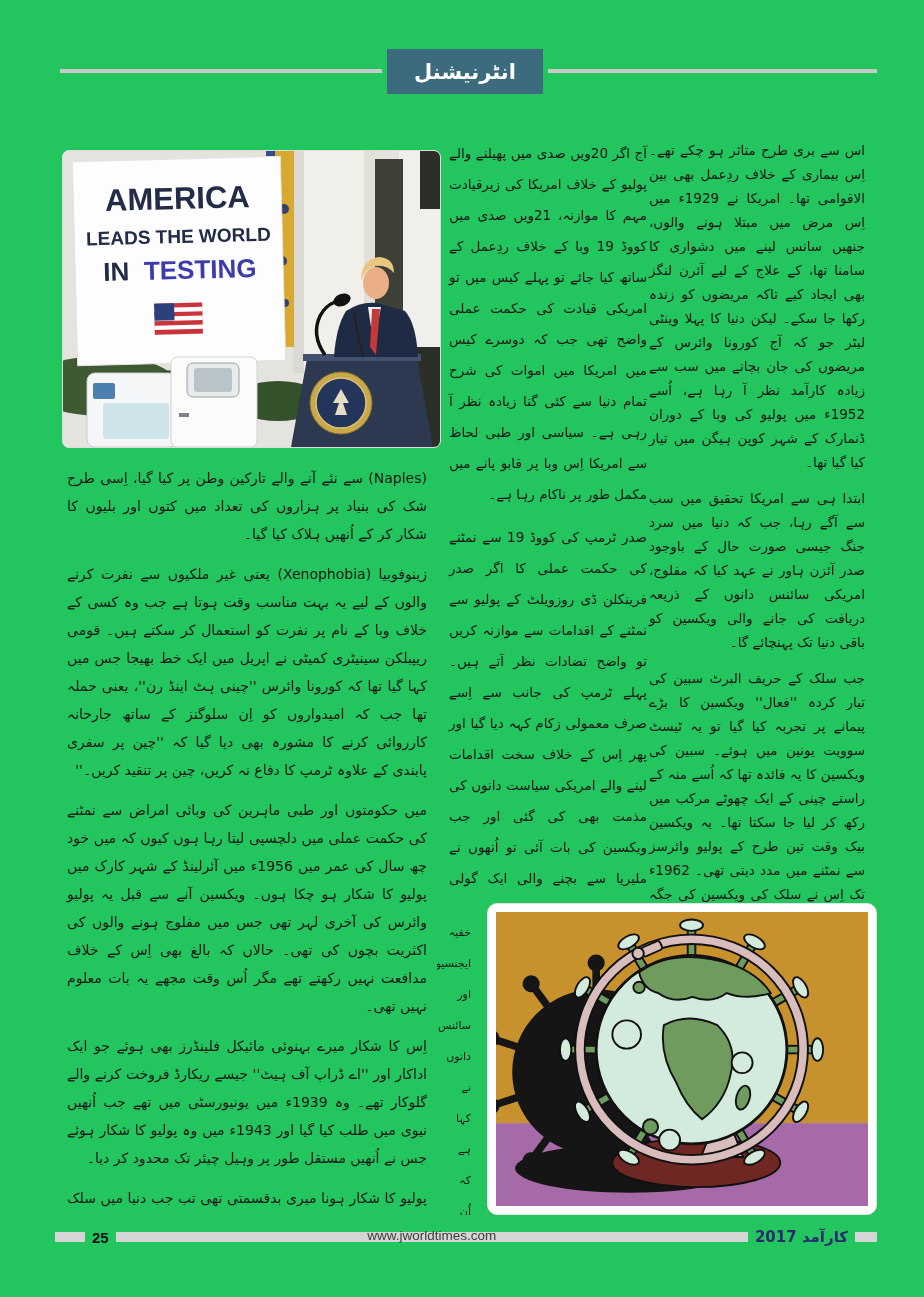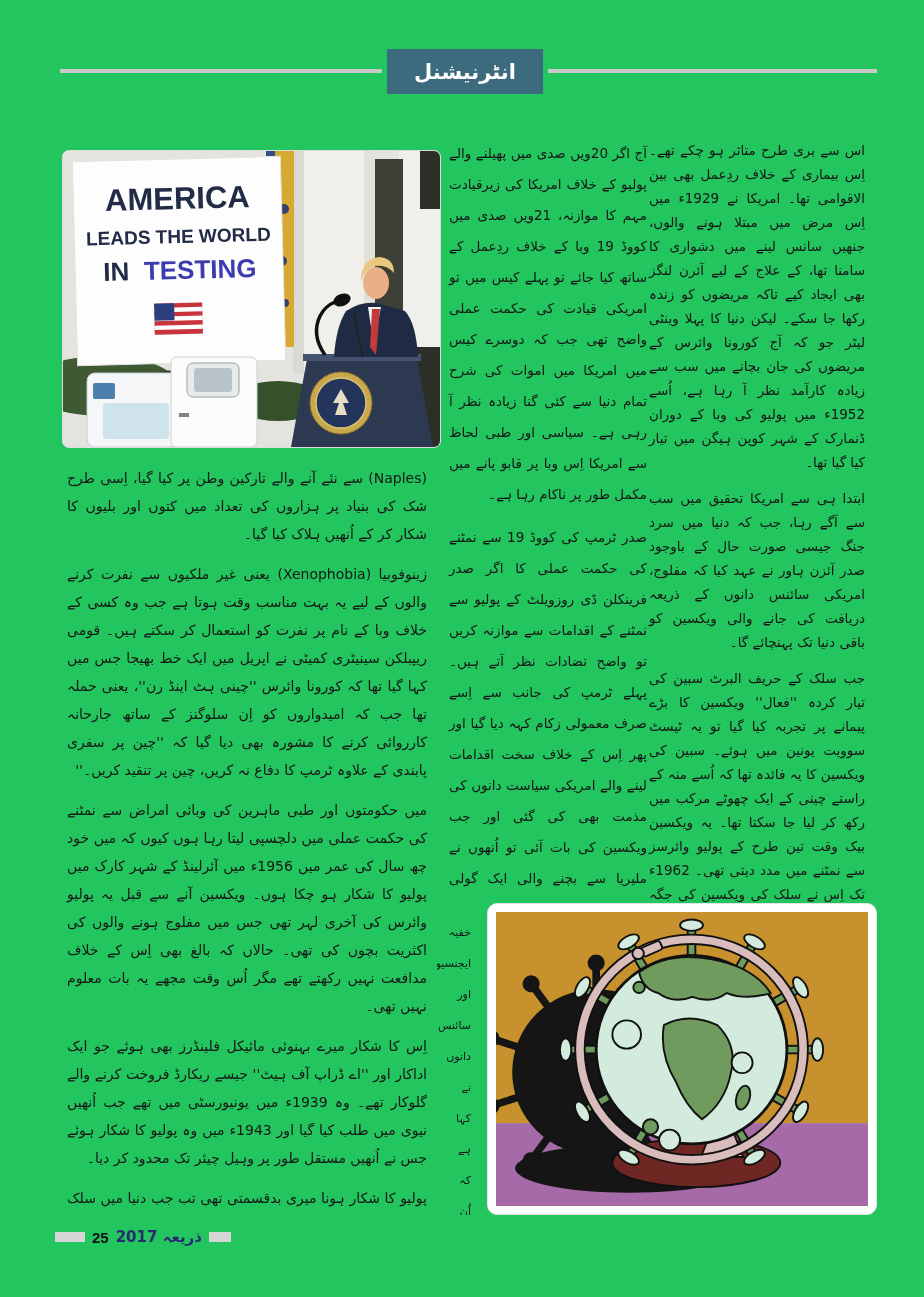--- a/index.html
+++ b/index.html
@@ -280,20 +280,24 @@
           <rect x="152" y="34" width="22" height="10" rx="3" transform="rotate(-24 163 39)" fill="#d9bcbc" stroke="#111111" stroke-width="2"></rect>
           <circle cx="149" cy="44" r="6" fill="#d9bcbc" stroke="#111111" stroke-width="2"></circle>
         </g>
       </g>
     </svg>
   </div>
 
   <div class="footer">
     <div class="fbar small-left"></div>
     <span class="page-num">25</span>
+    <div class="fcenter">
+      <div class="fbar-line"></div>
+      <div class="site">www.jworldtimes.com</div>
+    </div>
     <span class="issue">
-      <span>ذریعہ</span>
+      <span>کارآمد</span>
       <span>2017</span>
     </span>
     <div class="fbar small-right"></div>
   </div>
 
 </div>
 
 </body></html>

